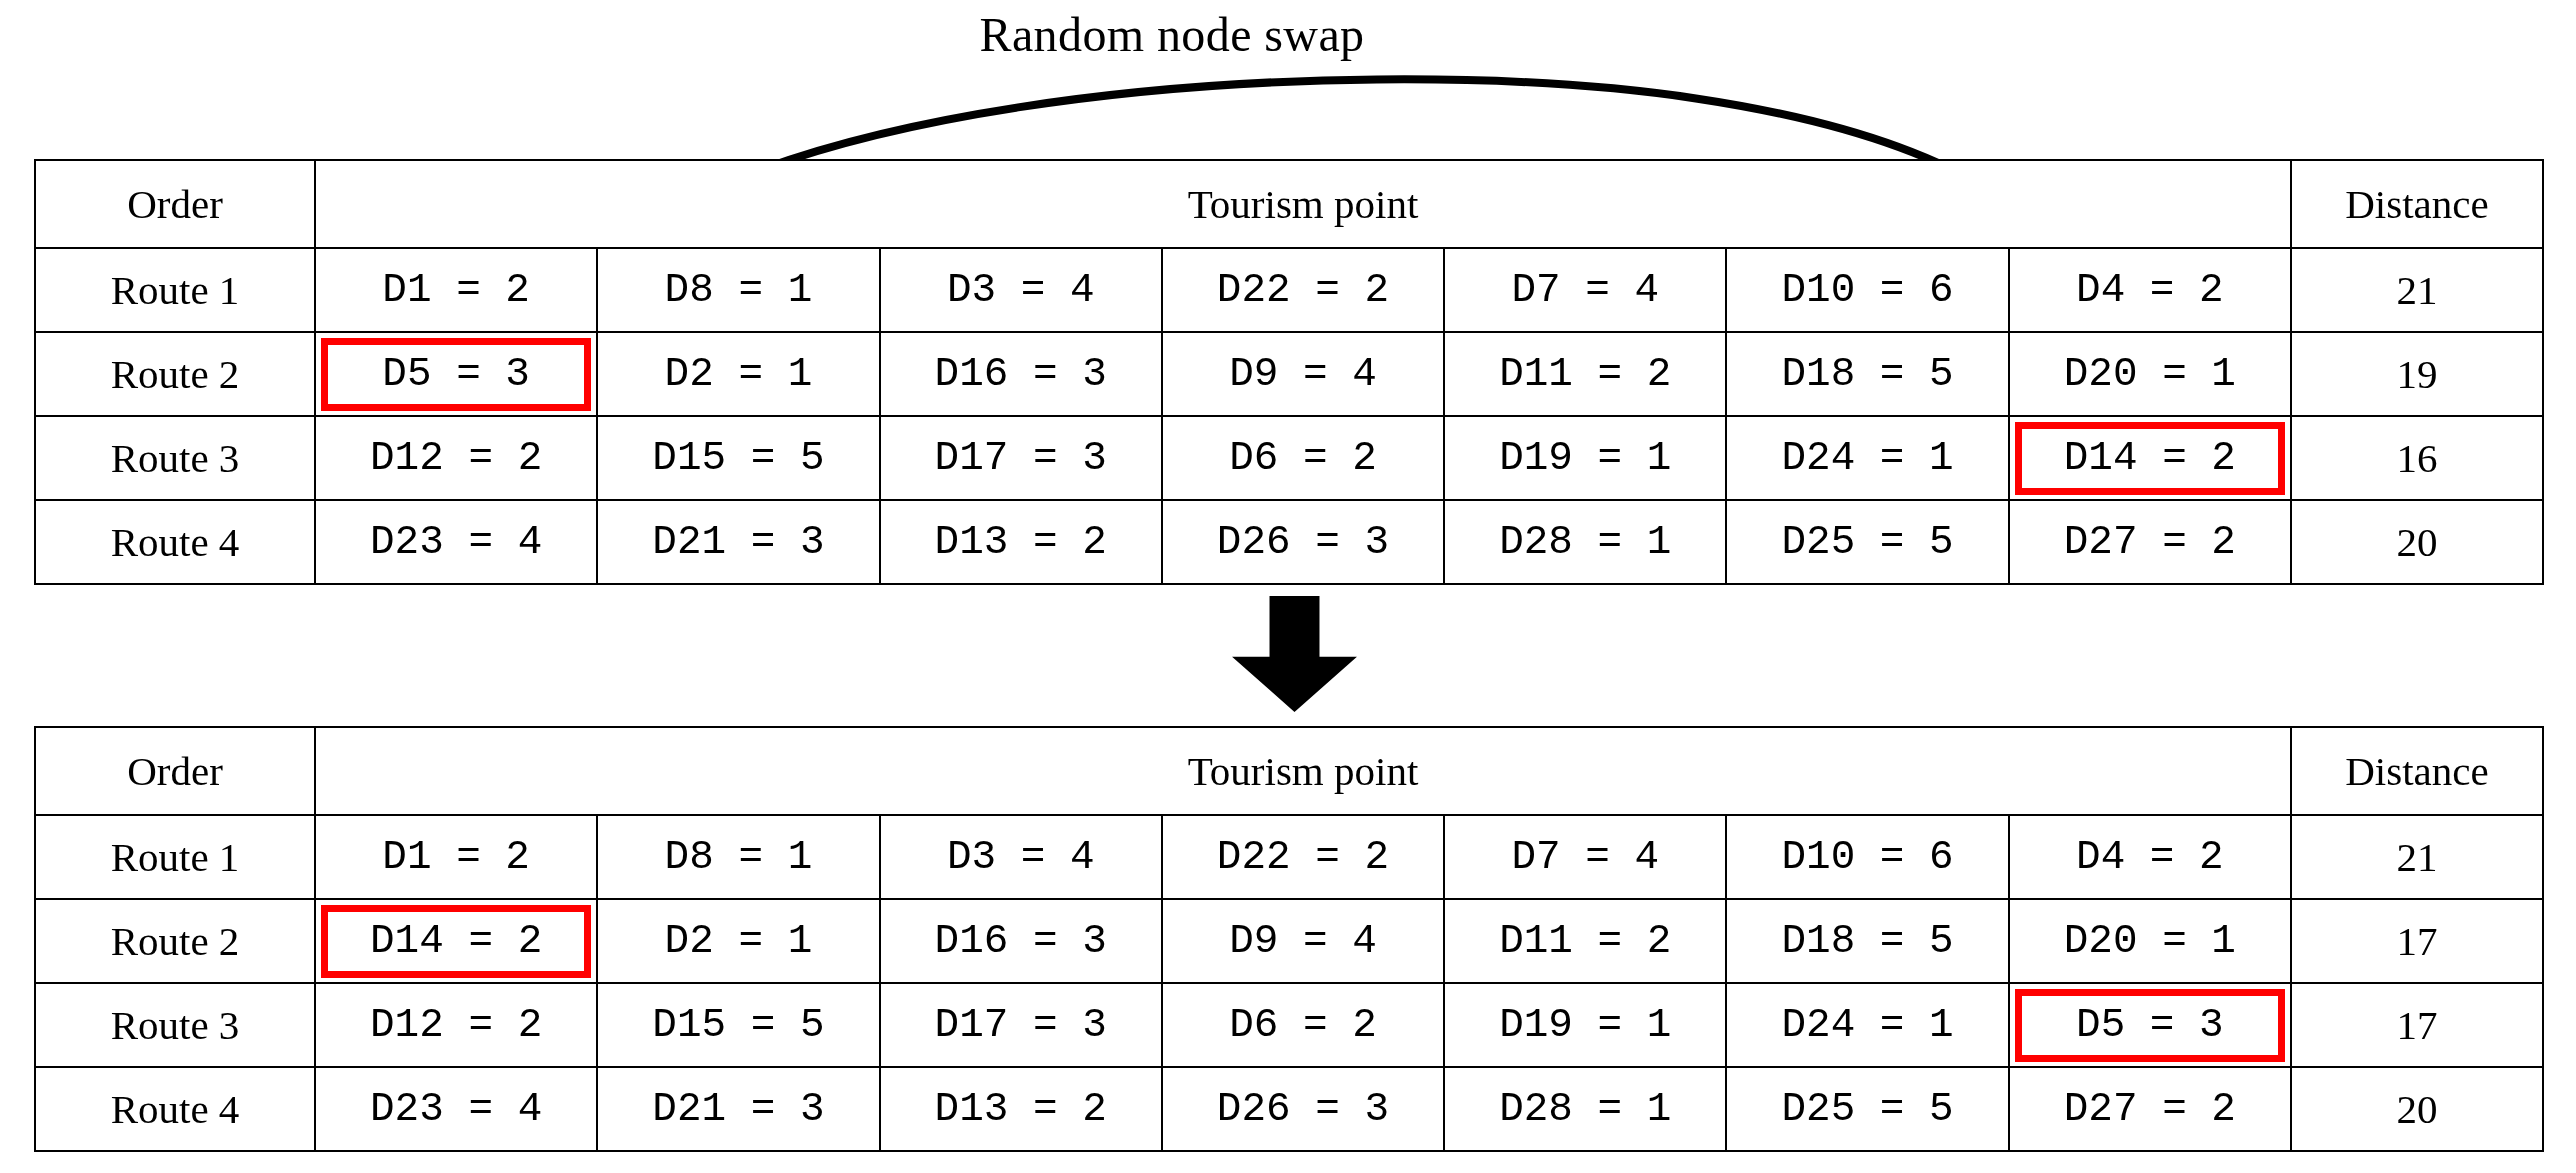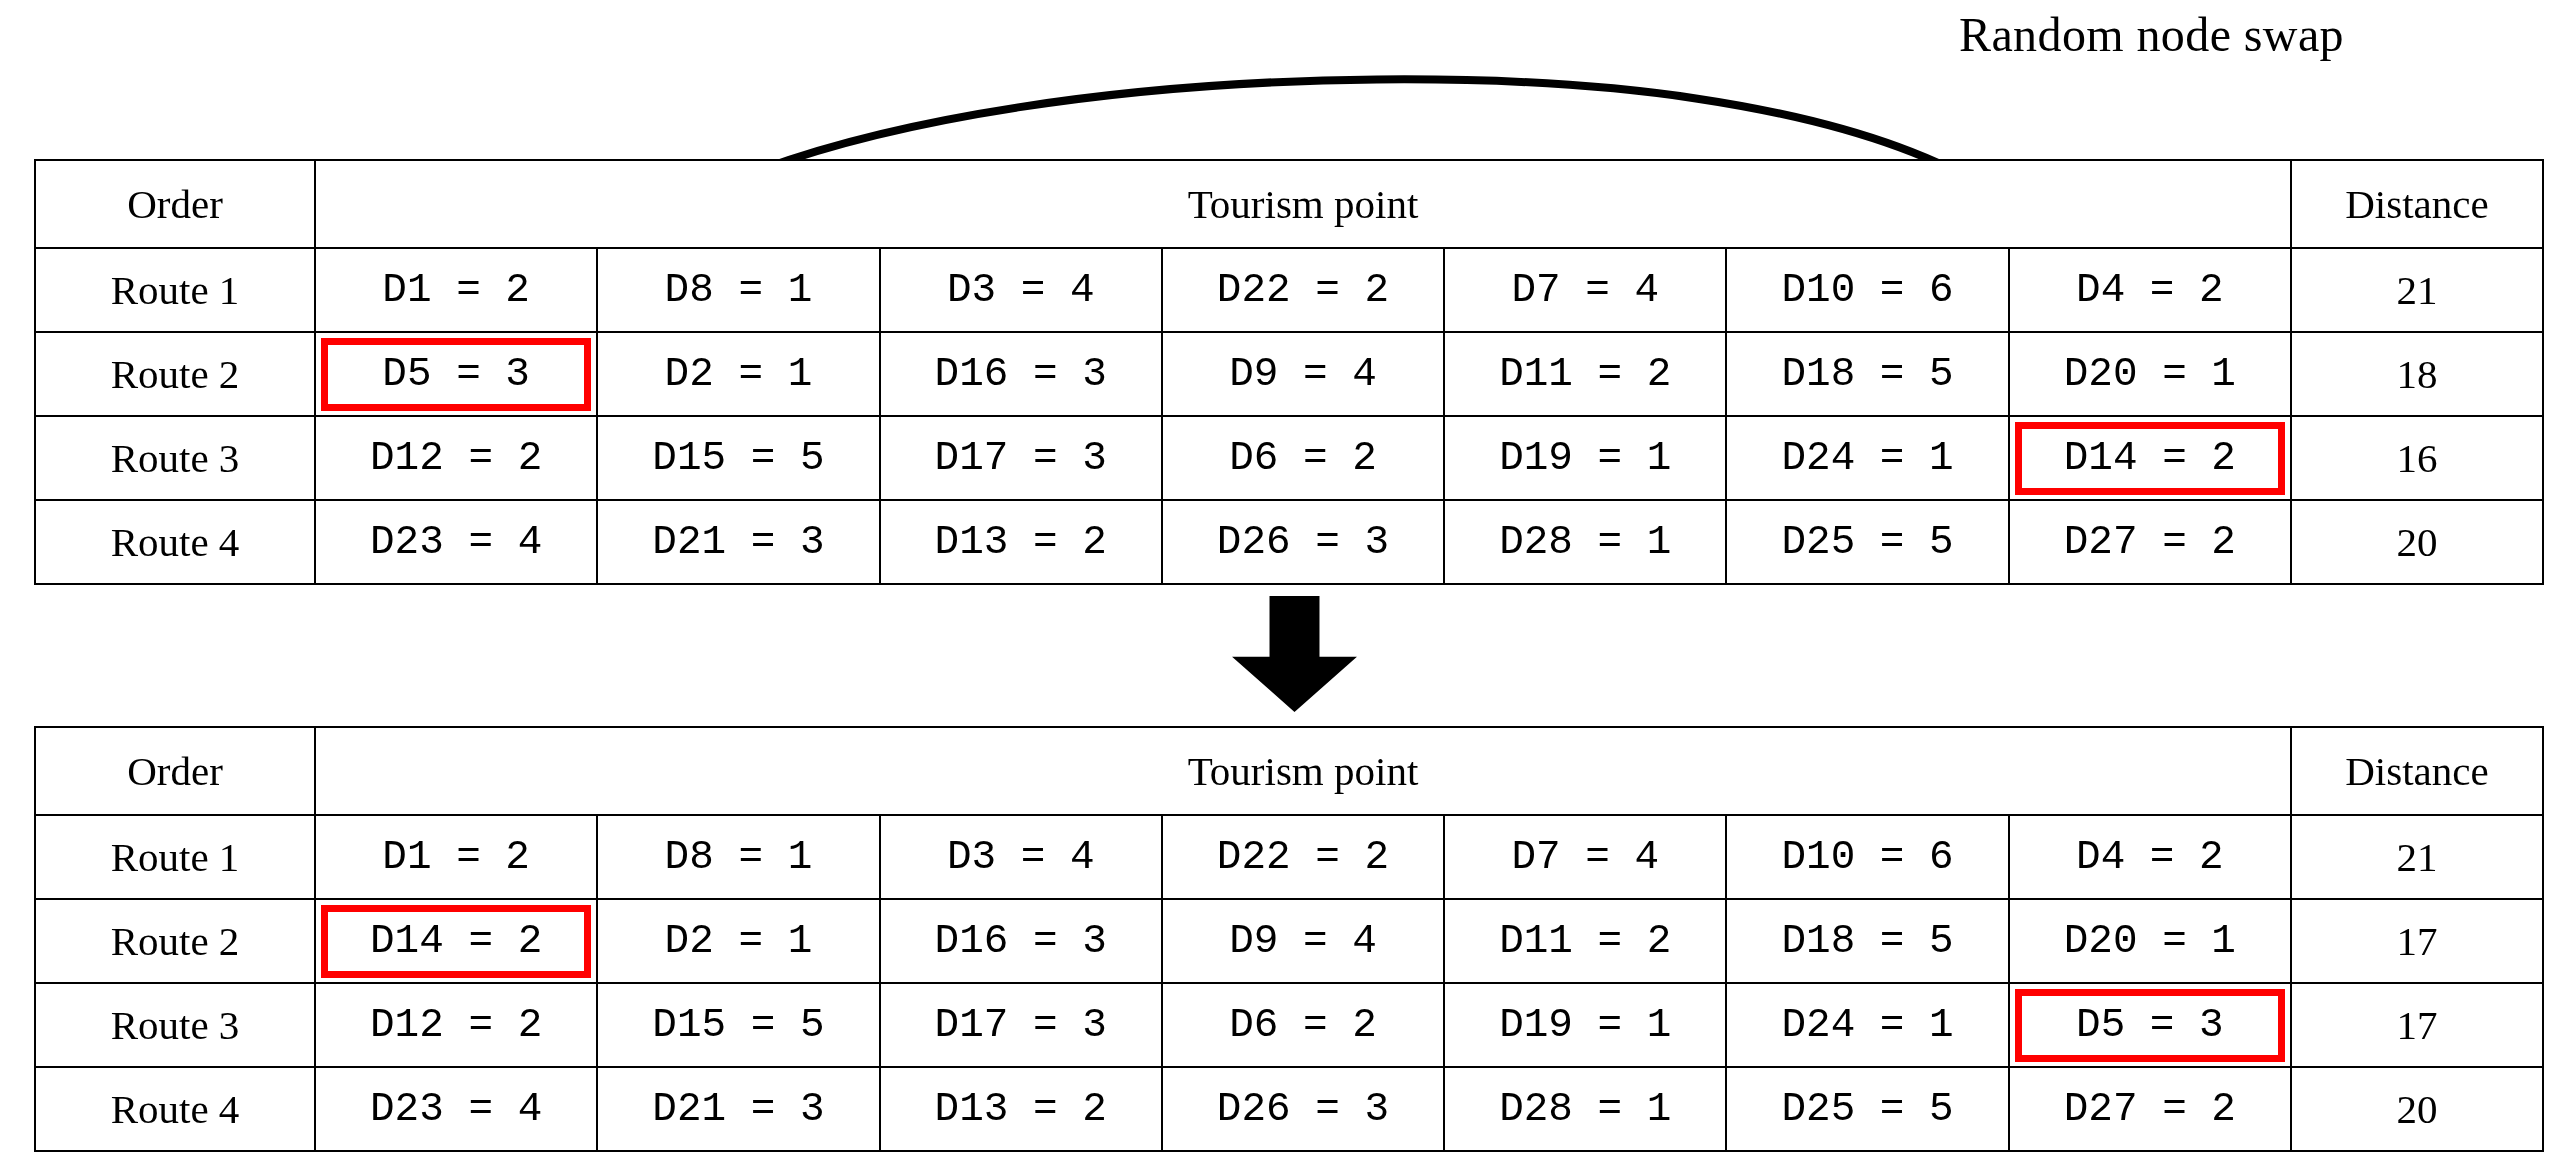--- a/index.html
+++ b/index.html
@@ -21,21 +21,21 @@
     width: 2576px;
     height: 1174px;
   }
 
   
   .swap-title {
     position: absolute;
     left: 0;
     top: 7.1px;
     width: 2344px;
-    text-align: right;
+    text-align: center;
     font-size: 48px;
     line-height: 55px;
     letter-spacing: 0.4px;
     white-space: nowrap;
   }
 
   
   .swap-arc {
     position: absolute;
     left: 0;
@@ -154,21 +154,21 @@
         </tr>
         <tr>
           <td class="col-order"><span class="cell-text">Route 2</span></td>
           <td class="col-pt swap-marked"><span class="cell-text">D5 = 3</span></td>
           <td class="col-pt"><span class="cell-text">D2 = 1</span></td>
           <td class="col-pt"><span class="cell-text">D16 = 3</span></td>
           <td class="col-pt"><span class="cell-text">D9 = 4</span></td>
           <td class="col-pt"><span class="cell-text">D11 = 2</span></td>
           <td class="col-pt"><span class="cell-text">D18 = 5</span></td>
           <td class="col-pt"><span class="cell-text">D20 = 1</span></td>
-          <td class="col-distance"><span class="cell-text">18</span></td>
+          <td class="col-distance"><span class="cell-text">19</span></td>
         </tr>
         <tr>
           <td class="col-order"><span class="cell-text">Route 3</span></td>
           <td class="col-pt"><span class="cell-text">D12 = 2</span></td>
           <td class="col-pt"><span class="cell-text">D15 = 5</span></td>
           <td class="col-pt"><span class="cell-text">D17 = 3</span></td>
           <td class="col-pt"><span class="cell-text">D6 = 2</span></td>
           <td class="col-pt"><span class="cell-text">D19 = 1</span></td>
           <td class="col-pt"><span class="cell-text">D24 = 1</span></td>
           <td class="col-pt swap-marked"><span class="cell-text">D14 = 2</span></td>

